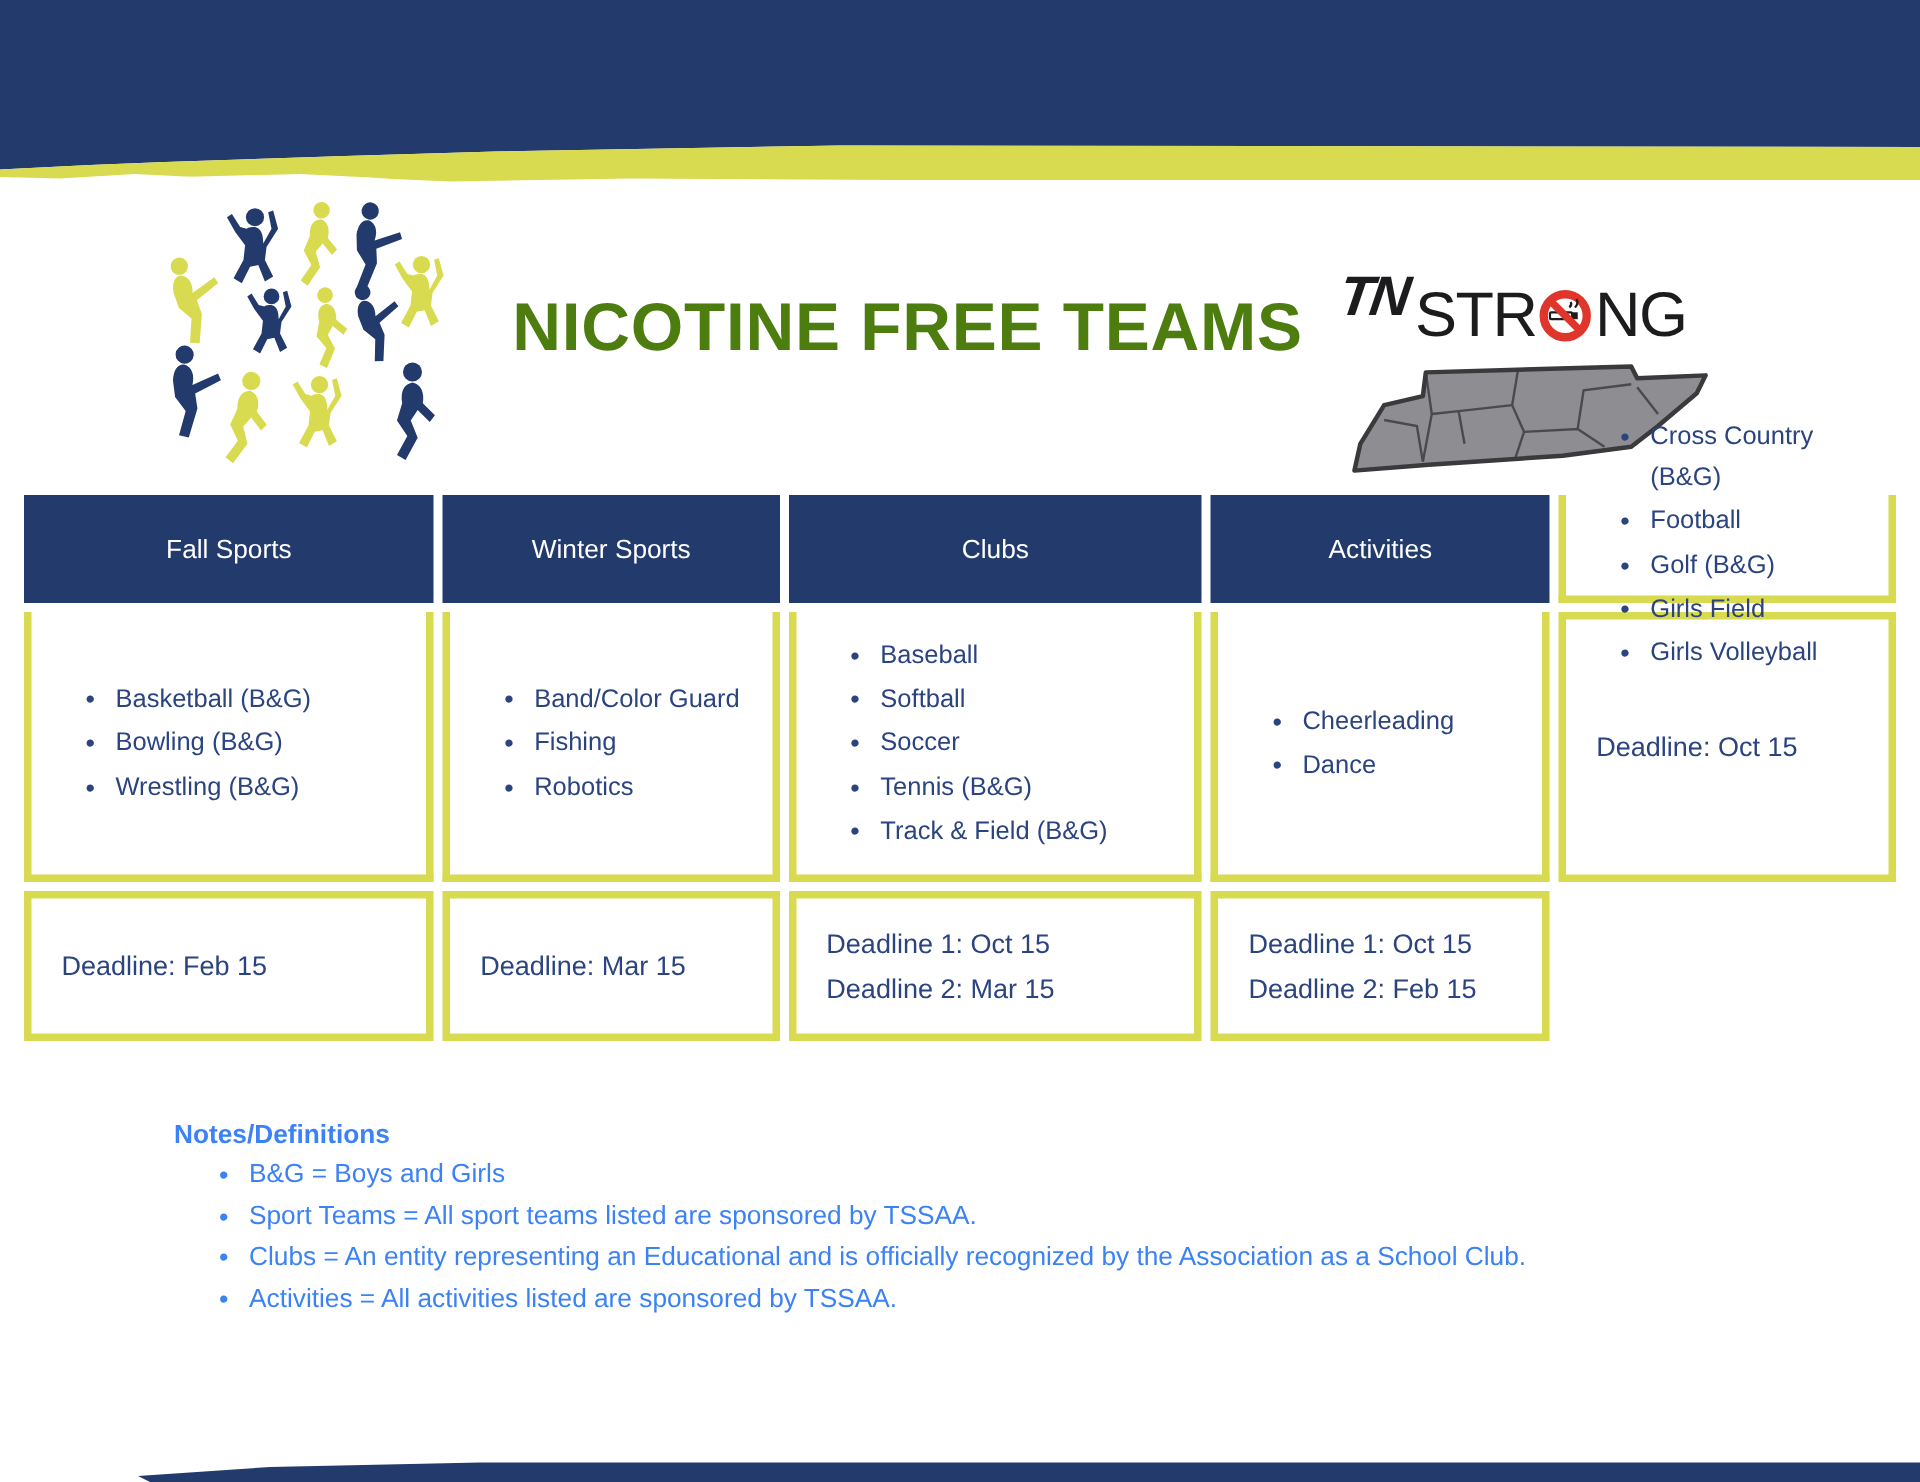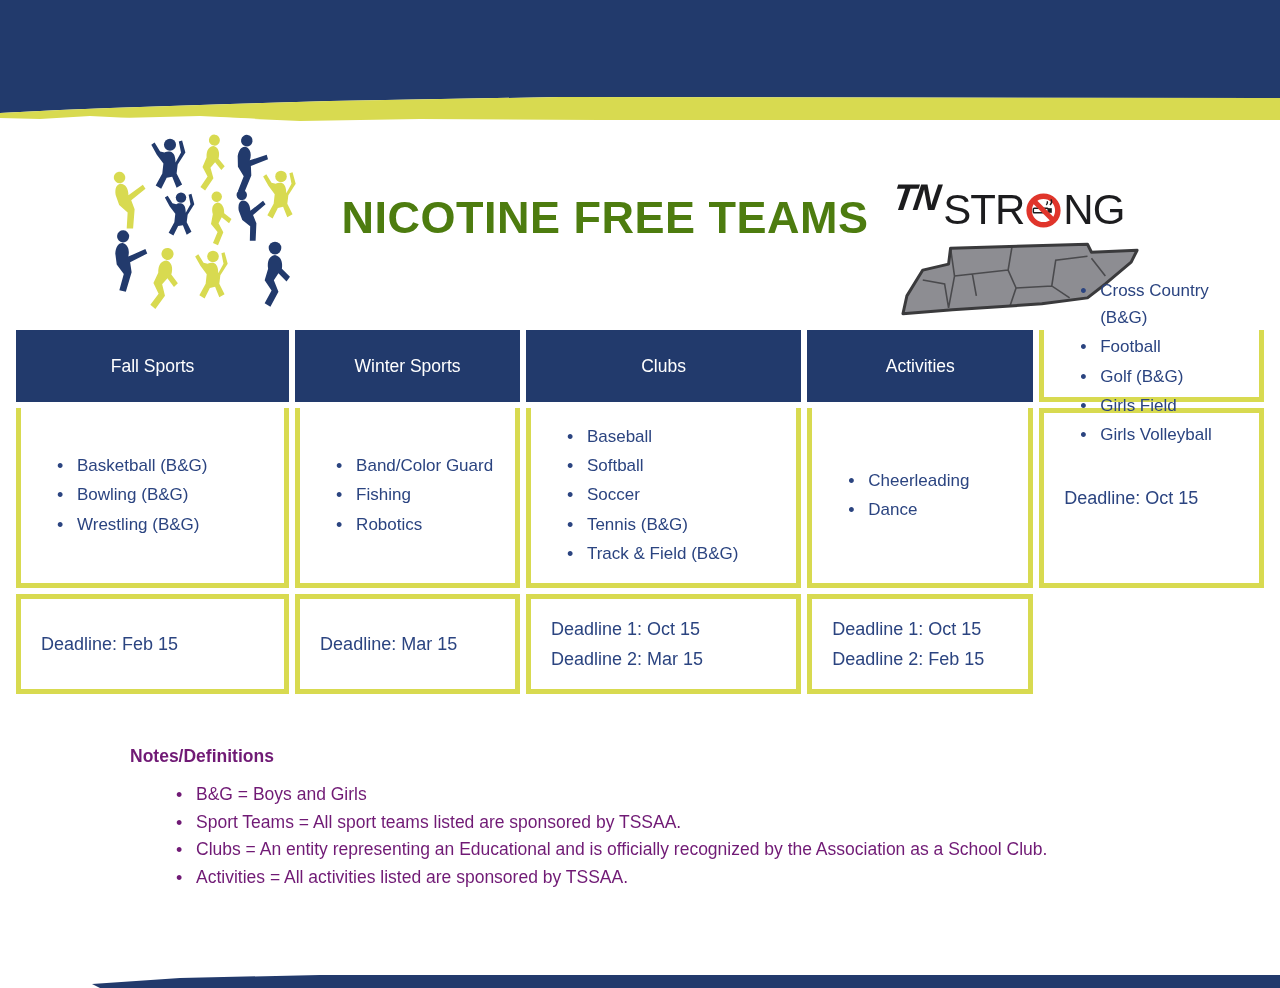--- a/index.html
+++ b/index.html
@@ -55,23 +55,23 @@
     position:relative;padding-left:20px;margin:3px 0;
     color:#2b4480;font-size:17px;line-height:1.55;
   }
   .cell-list li::before{
     content:"•";position:absolute;left:0;top:0;
     color:#2b4480;font-size:18px;
   }
   .schedule .body-cell:nth-child(9) .cell-list li{max-width:108px;}
   .dl-cell div{color:#2b4480;font-size:18px;line-height:1.45;}
   
-  .notes{position:absolute;left:130px;top:746px;width:1100px;color:#701a75;}
+  .notes{position:absolute;left:116px;top:746px;width:1100px;color:#3b82f6;}
   .notes-heading{font-weight:700;font-size:17.5px;margin:0 0 4px 0;}
-  .notes-list{list-style:none;margin:16px;padding:0 0 0 30px;}
+  .notes-list{list-style:none;margin:0;padding:0 0 0 30px;}
   .notes-list li{
     position:relative;padding-left:20px;margin:4px 0;
     font-size:17.5px;line-height:1.35;
   }
   .notes-list li::before{content:"•";position:absolute;left:0;top:0;font-size:18px;}
   
   .footer-svg{position:absolute;left:0;bottom:0;width:1280px;height:16px;display:block;}
 </style>
 </head>
 <body>

